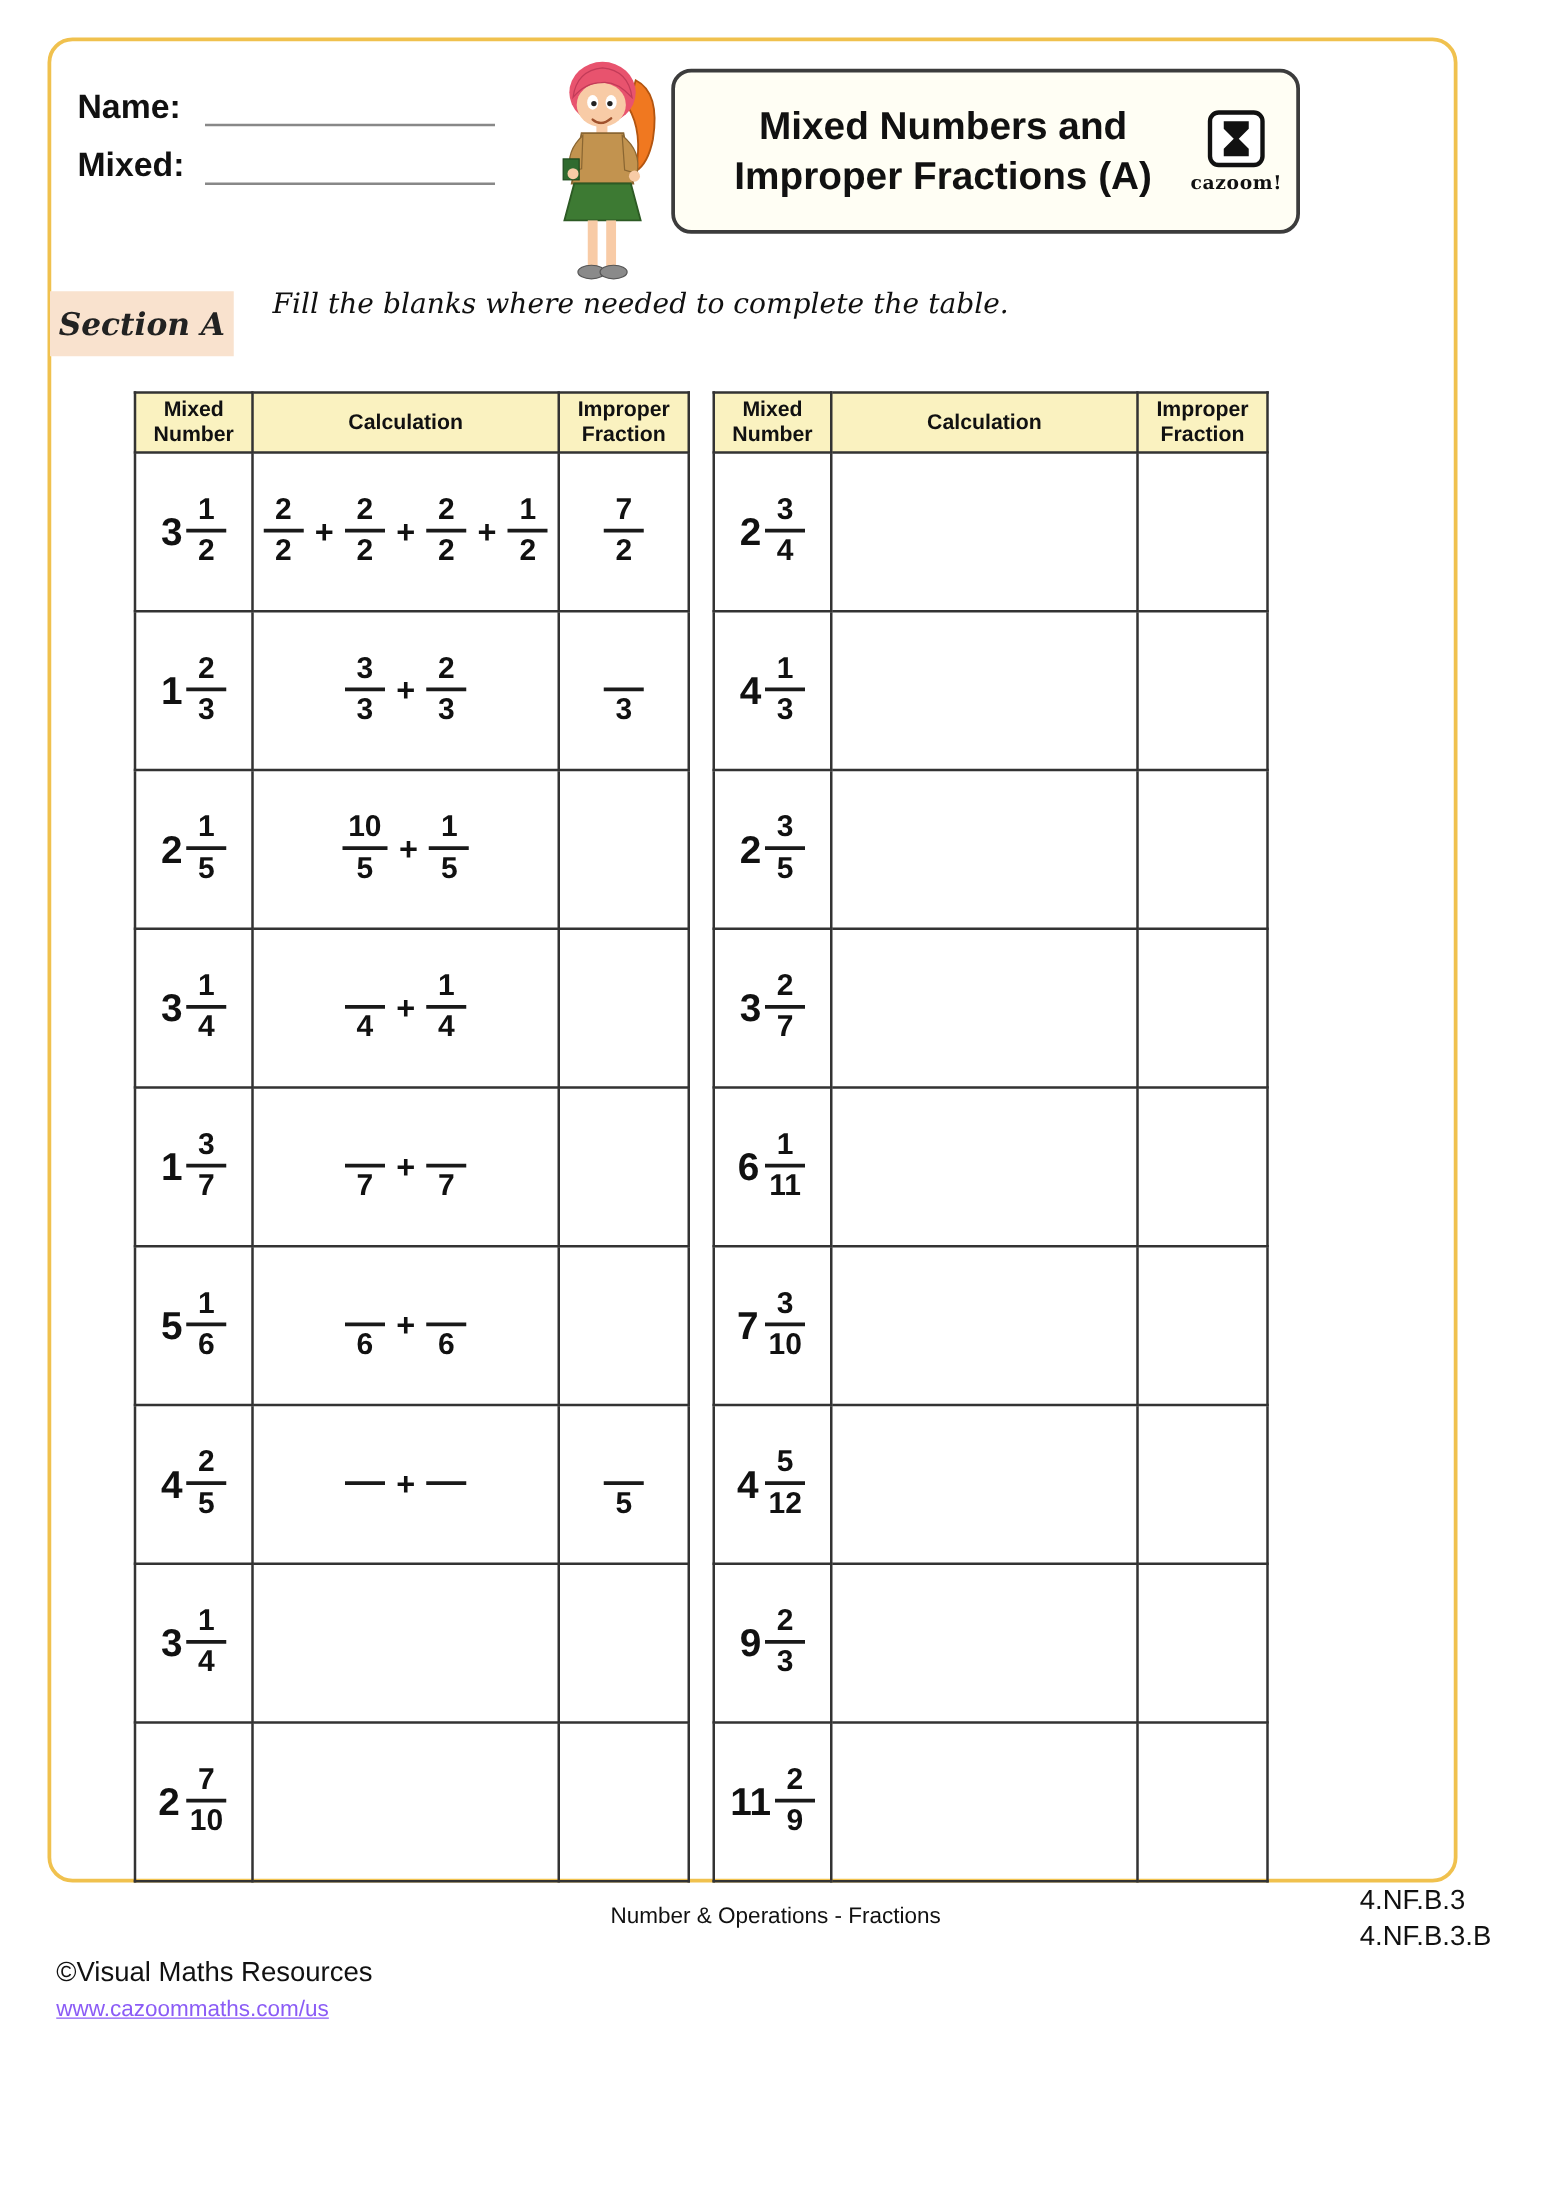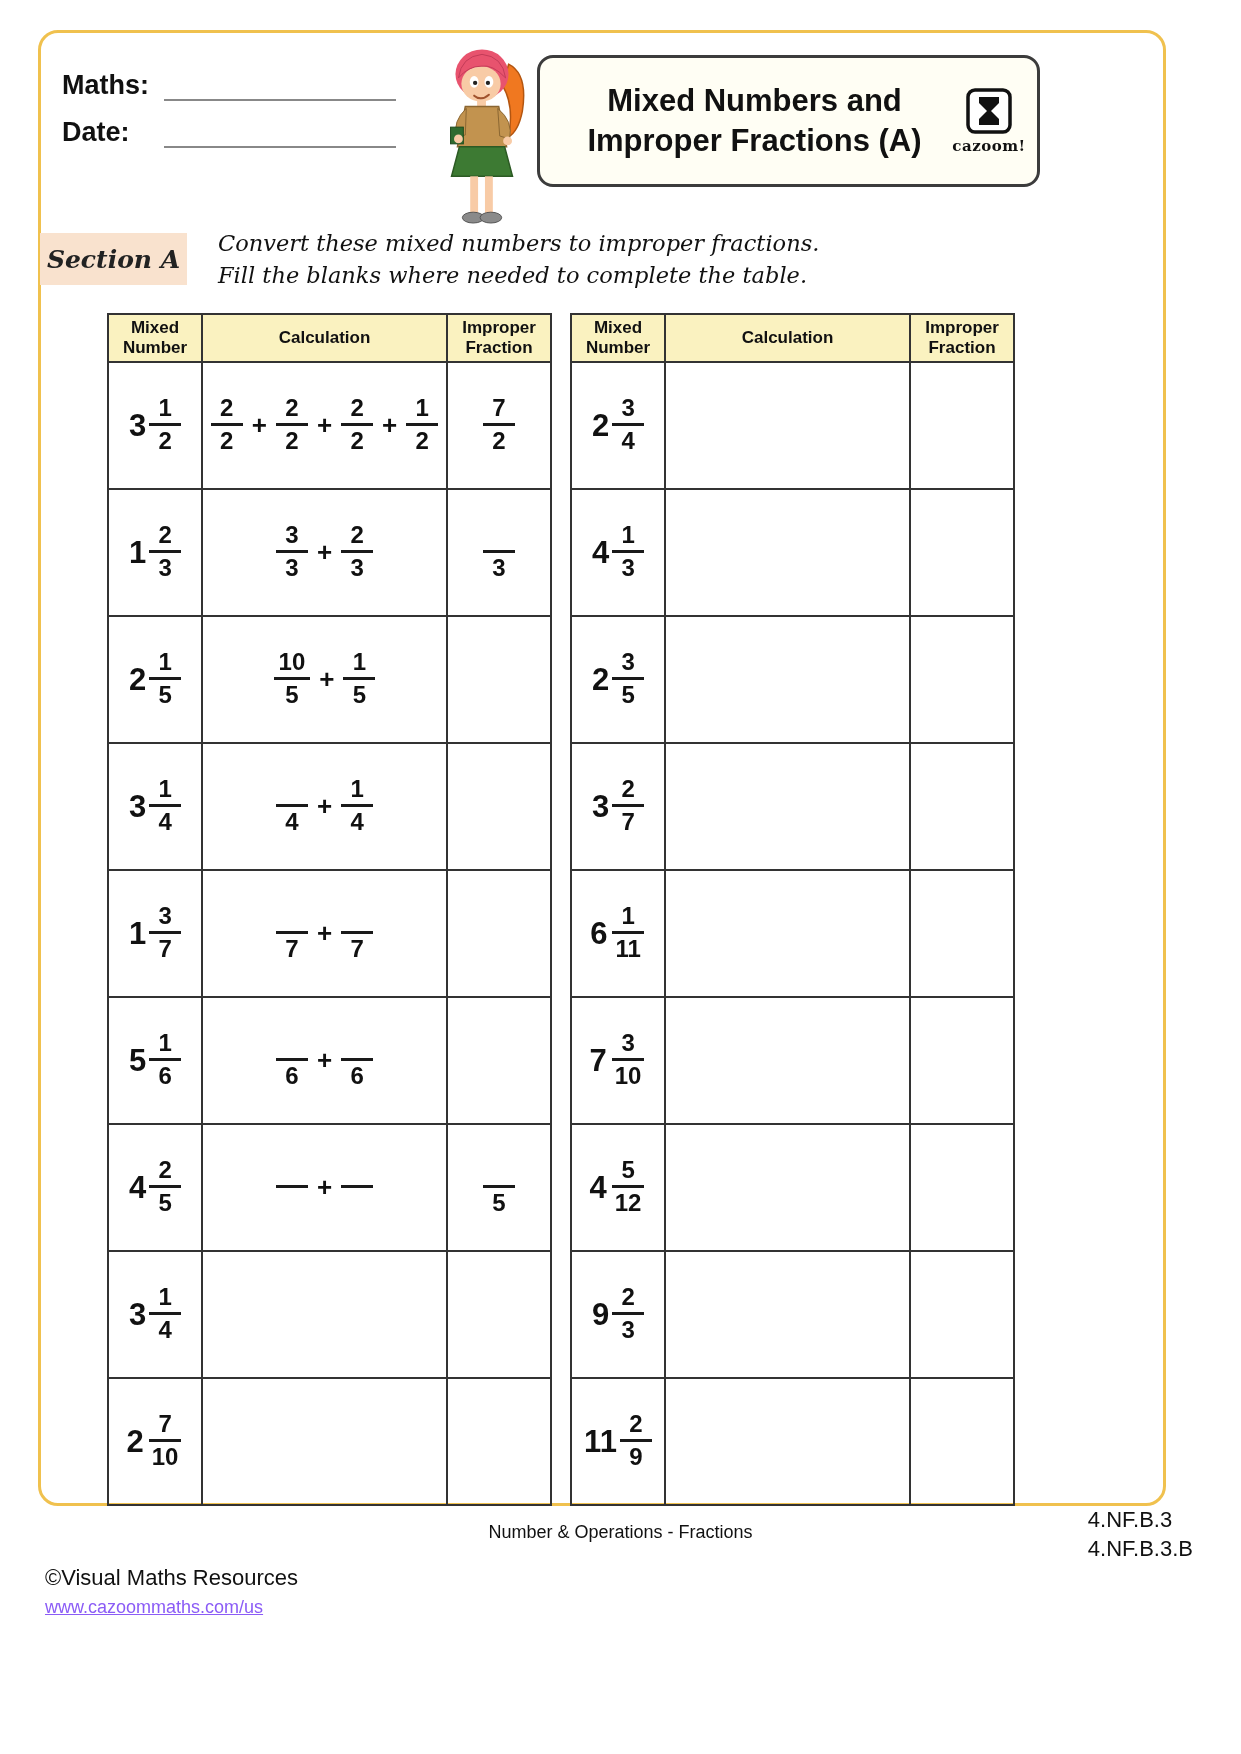--- a/index.html
+++ b/index.html
@@ -67,25 +67,25 @@
   .footer-right { position: absolute; right: 48px; top: 1506px; text-align: left; font-size: 22px; line-height: 1.3; }
   .footer-right span { display: block; }
 </style>
 </head>
 <body>
 
 <div class="frame"></div>
 
 <div class="name-block">
   <div class="nd-row">
-    <span class="nd-label">Maths:</span>
+    <span class="nd-label">Name:</span>
     <span class="blank-line"></span>
   </div>
   <div class="nd-row">
-    <span class="nd-label">Date:</span>
+    <span class="nd-label">Mixed:</span>
     <span class="blank-line"></span>
   </div>
 </div>
 
 <div class="girl">
   <svg width="118" height="198" viewBox="0 0 120 200">
     <path d="M86 28 Q106 38 100 76 Q96 96 86 102 Q92 70 80 50 Z" fill="#F07820" stroke="#B35510" stroke-width="1.5"></path>
     <ellipse cx="59" cy="38" rx="27" ry="25" fill="#E8536E"></ellipse>
     <ellipse cx="58" cy="48" rx="20" ry="18" fill="#F8CBA6"></ellipse>
     <path d="M35 42 Q38 20 59 18 Q80 20 83 42 Q70 28 58 30 Q45 30 35 42 Z" fill="#E8536E" stroke="#C23B58" stroke-width="1"></path>
@@ -121,21 +121,20 @@
     </svg>
     <span class="logo-text">cazoom!</span>
   </div>
 </div>
 
 <div class="section-box">
   <span>Section A</span>
 </div>
 
 <div class="instructions">
-  <span>Convert these mixed numbers to improper fractions.</span>
   <span>Fill the blanks where needed to complete the table.</span>
 </div>
 
 <div class="tables">
   <table class="wtable">
     <colgroup>
         <col style="width:94px">
         <col style="width:245px">
         <col style="width:104px">
       </colgroup>

